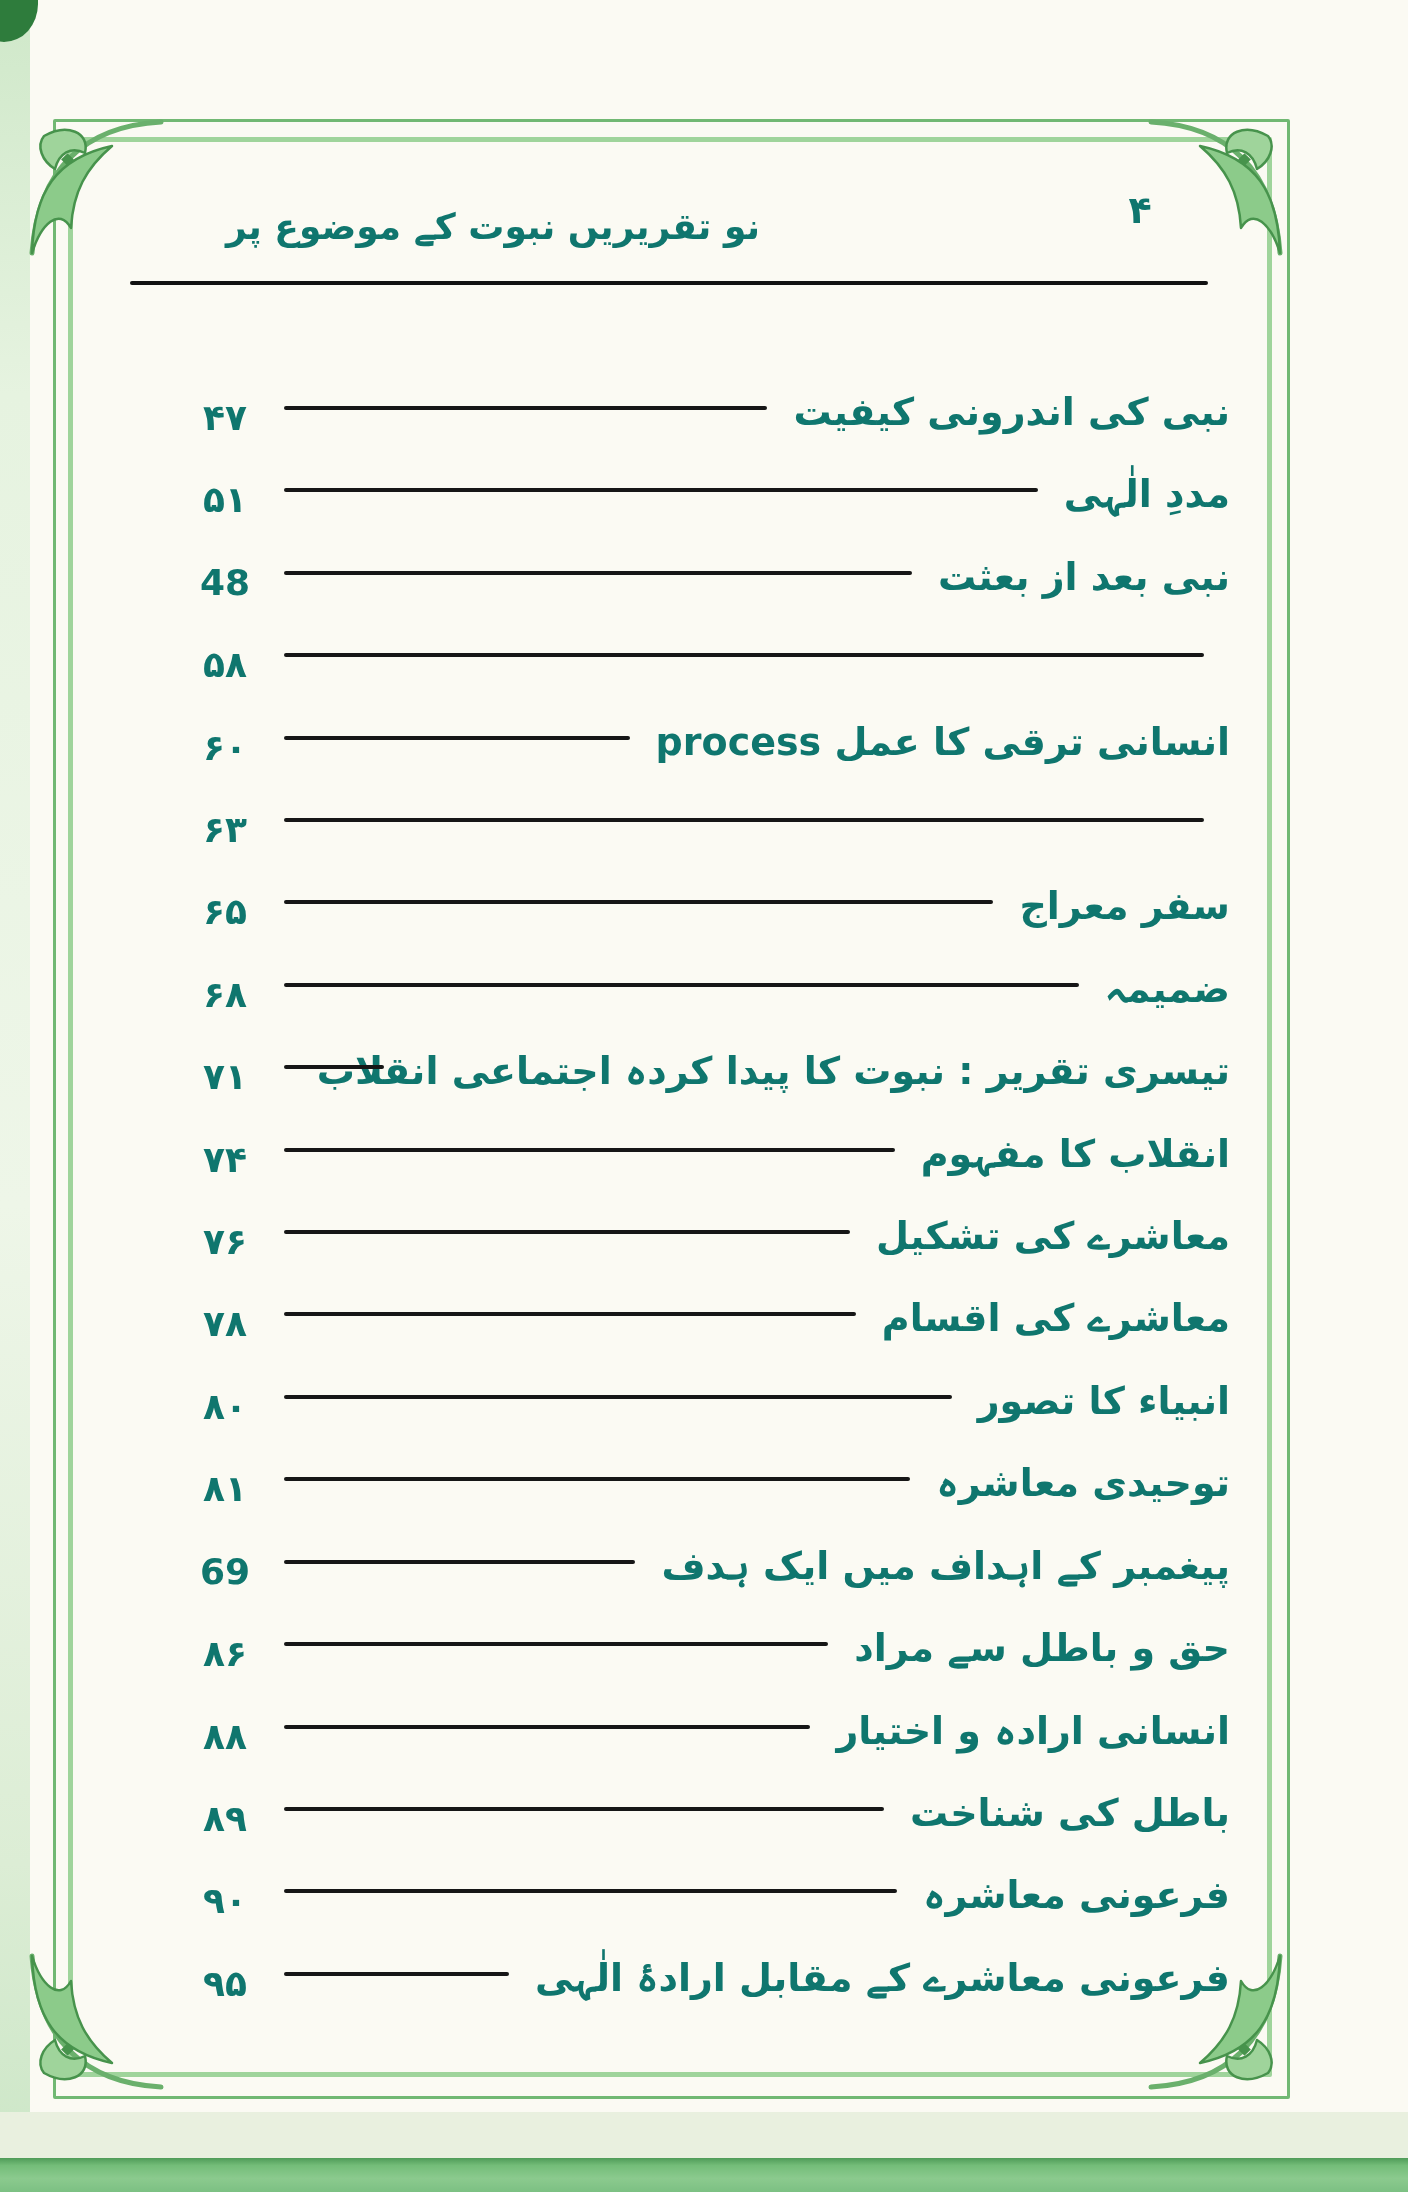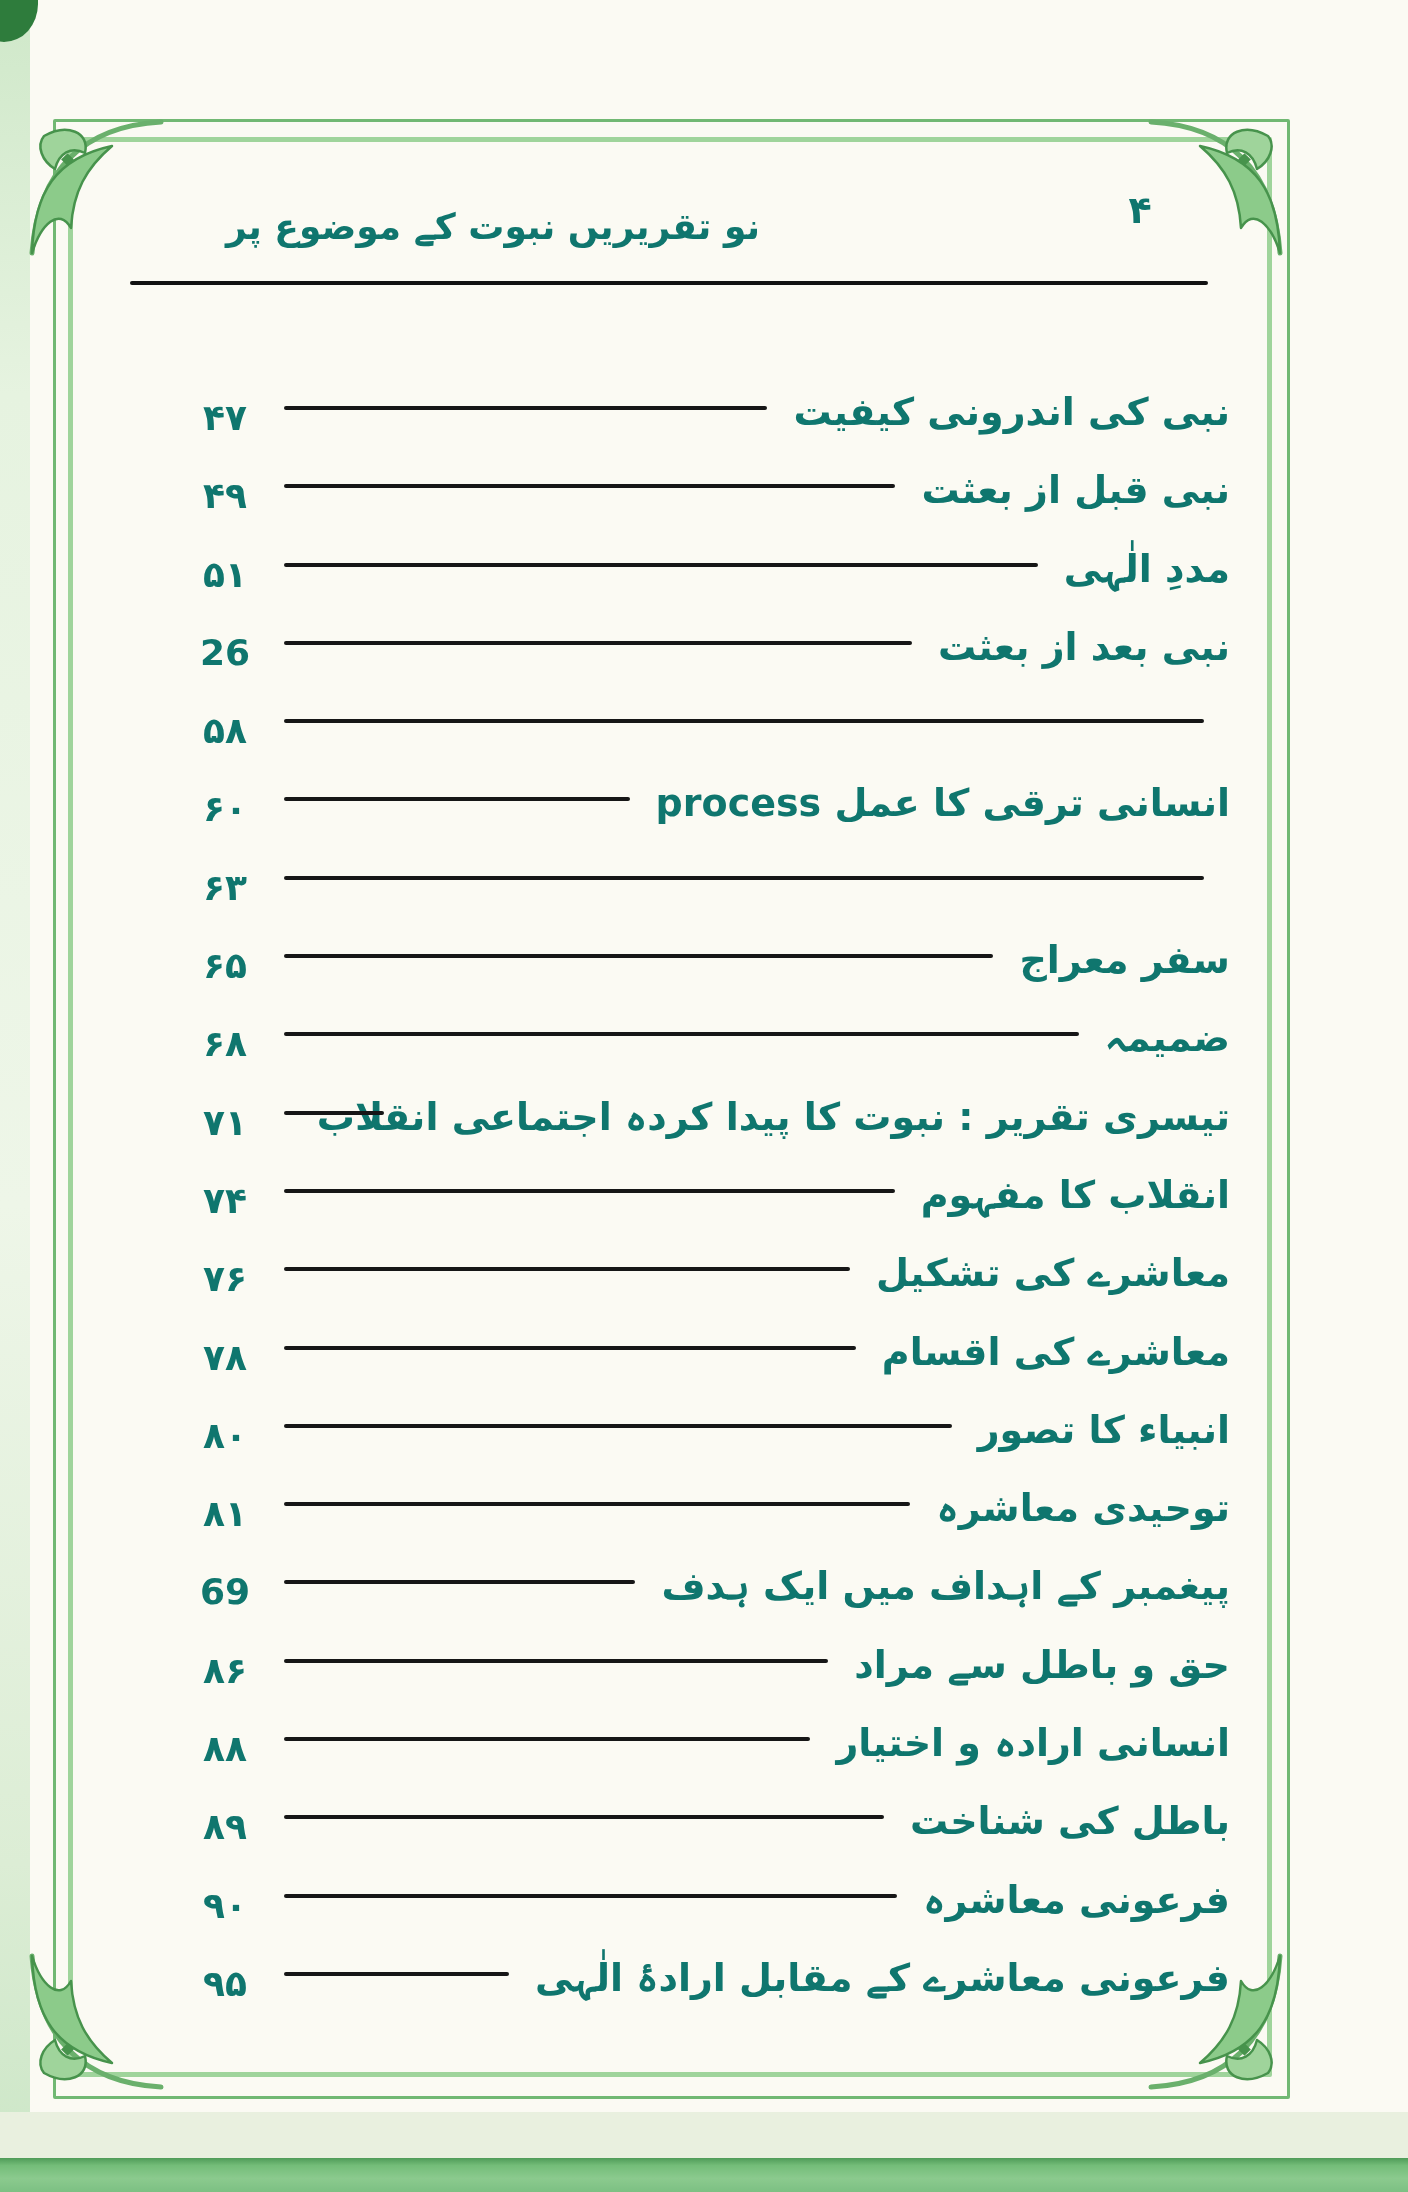--- a/index.html
+++ b/index.html
@@ -121,34 +121,29 @@
   <div class="folio-number">۴</div>
   <div class="header-rule"></div>
 
   <div class="toc">
     <div class="toc-row">
       <span class="toc-num">۴۷</span>
       <span class="toc-line"></span>
       <span class="toc-title">نبی کی اندرونی کیفیت</span>
     </div>
 
-    <div class="toc-row">
-      <span class="toc-num">۴۹</span>
-      <span class="toc-line"></span>
-      <span class="toc-title">نبی قبل از بعثت</span>
-    </div>
 
     <div class="toc-row">
       <span class="toc-num">۵۱</span>
       <span class="toc-line"></span>
       <span class="toc-title">مددِ الٰہی</span>
     </div>
 
     <div class="toc-row">
-      <span class="toc-num">26</span>
+      <span class="toc-num">48</span>
       <span class="toc-line"></span>
       <span class="toc-title">نبی بعد از بعثت</span>
     </div>
 
     <div class="toc-row">
       <span class="toc-num">۵۸</span>
       <span class="toc-line"></span>
     </div>
 
     <div class="toc-row">

